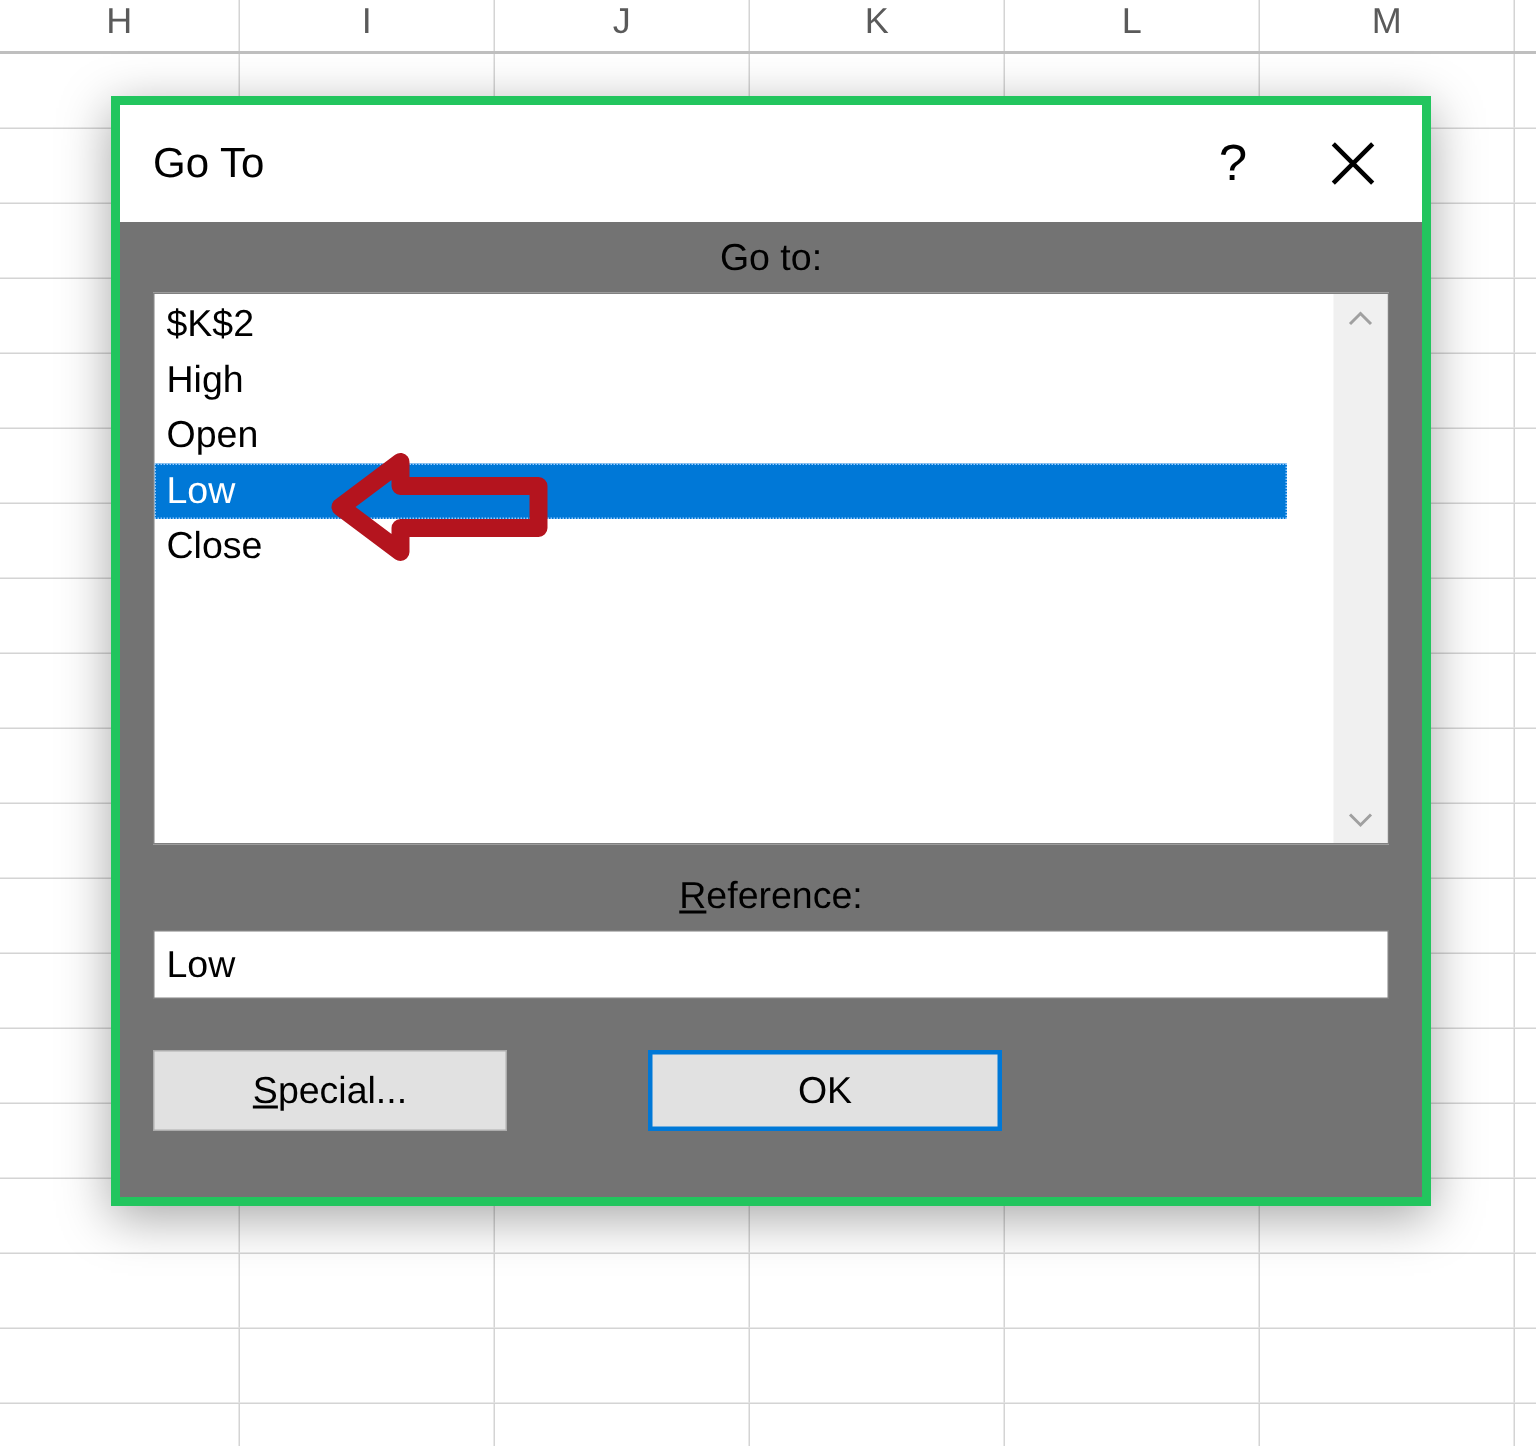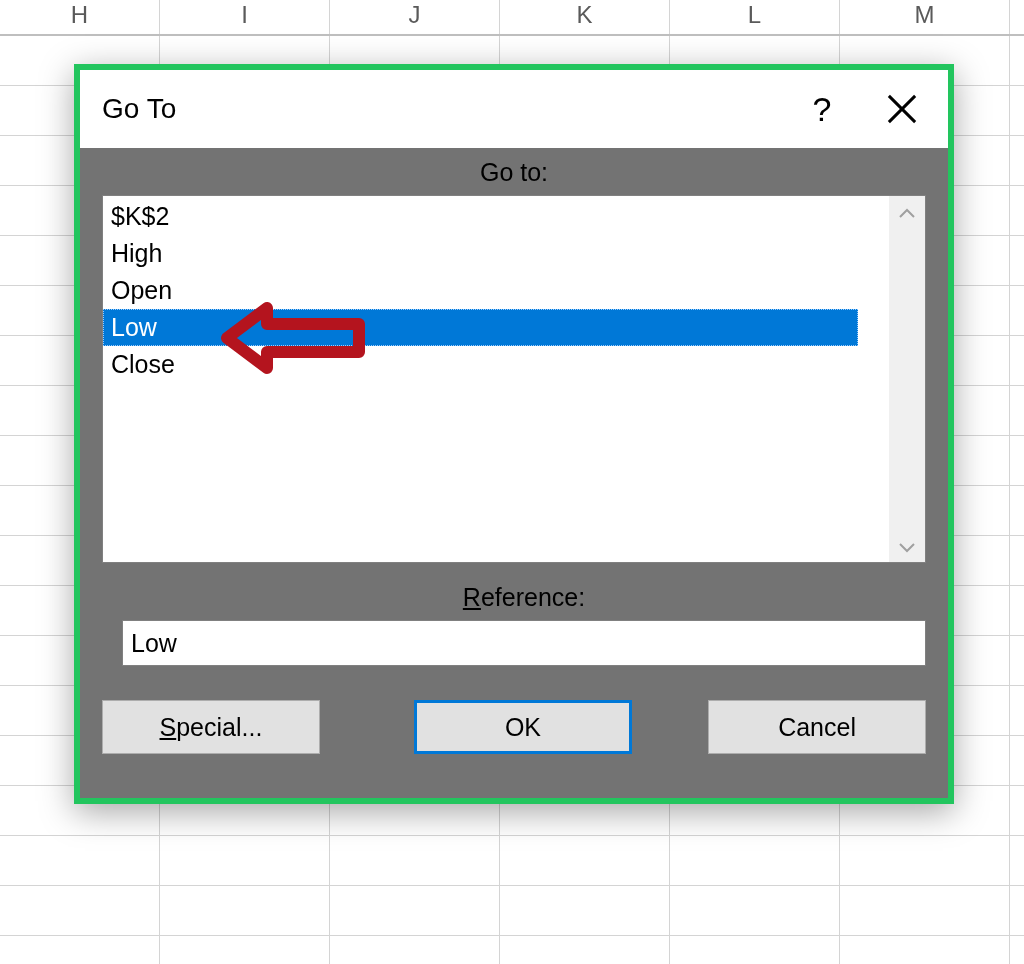--- a/index.html
+++ b/index.html
@@ -130,21 +130,21 @@
       align-items: center;
       padding: 4px 0;
     }
     .scroll-arrow {
       color: #a0a0a0;
       font-size: 20px;
       cursor: pointer;
       user-select: none;
     }
 
-    .ref-section { margin-top: 20px; margin-left: 20px; }
+    .ref-section { margin-top: 20px; }
     .ref-input {
       width: 100%;
       height: 46px;
       background: #ffffff;
       border: 1px solid #808080;
       font-size: 25px;
       padding: 4px 8px;
       font-family: inherit;
       color: #000;
     }
@@ -396,23 +396,20 @@
       <input type="text" class="ref-input" value="Low" style="">
     </div>
 
     <div class="button-row">
       <button class="btn">
         <span><span class="ul">S</span><span>pecial...</span></span>
       </button>
       <button class="btn default">
         <span>OK</span>
       </button>
-      <button class="btn">
-        <span>Cancel</span>
-      </button>
     </div>
 
   </div>
 </div>
 
 <svg class="arrow-anno" width="150" height="76" viewBox="0 0 150 76">
   <g fill="none" stroke="#b4141e" stroke-width="12" stroke-linejoin="round" stroke-linecap="round">
     <polygon points="8,38 48,8 48,24 140,24 140,52 48,52 48,68" fill="none"></polygon>
   </g>
 </svg>

